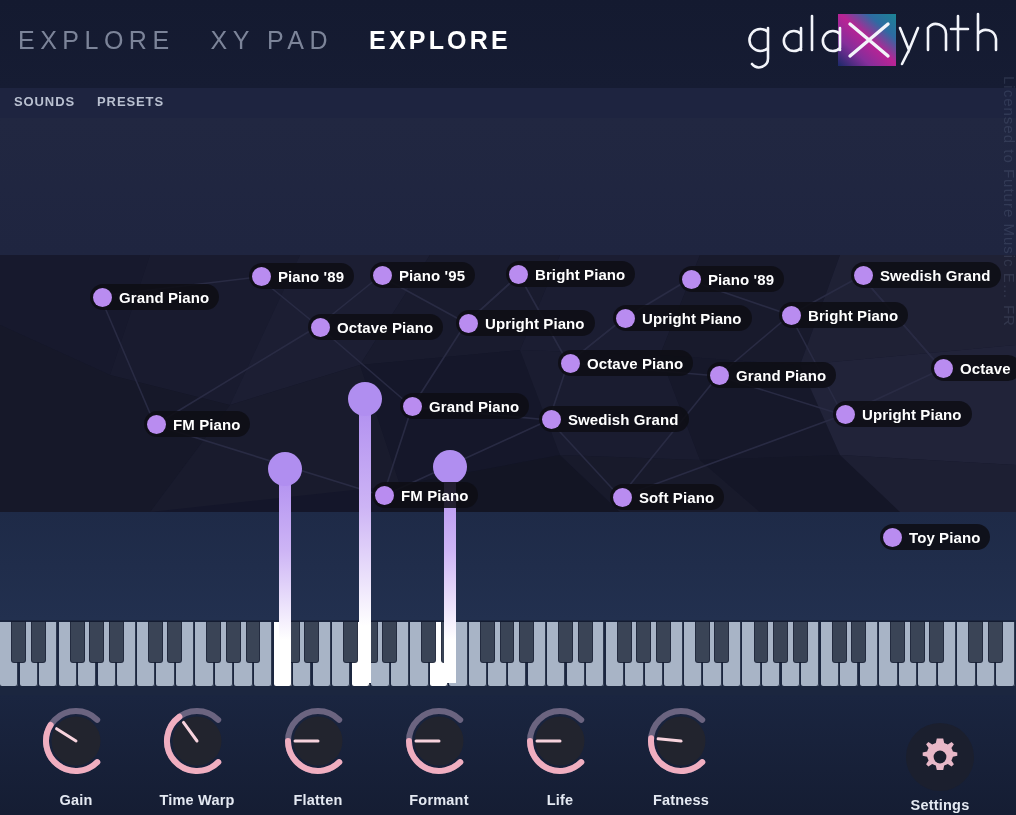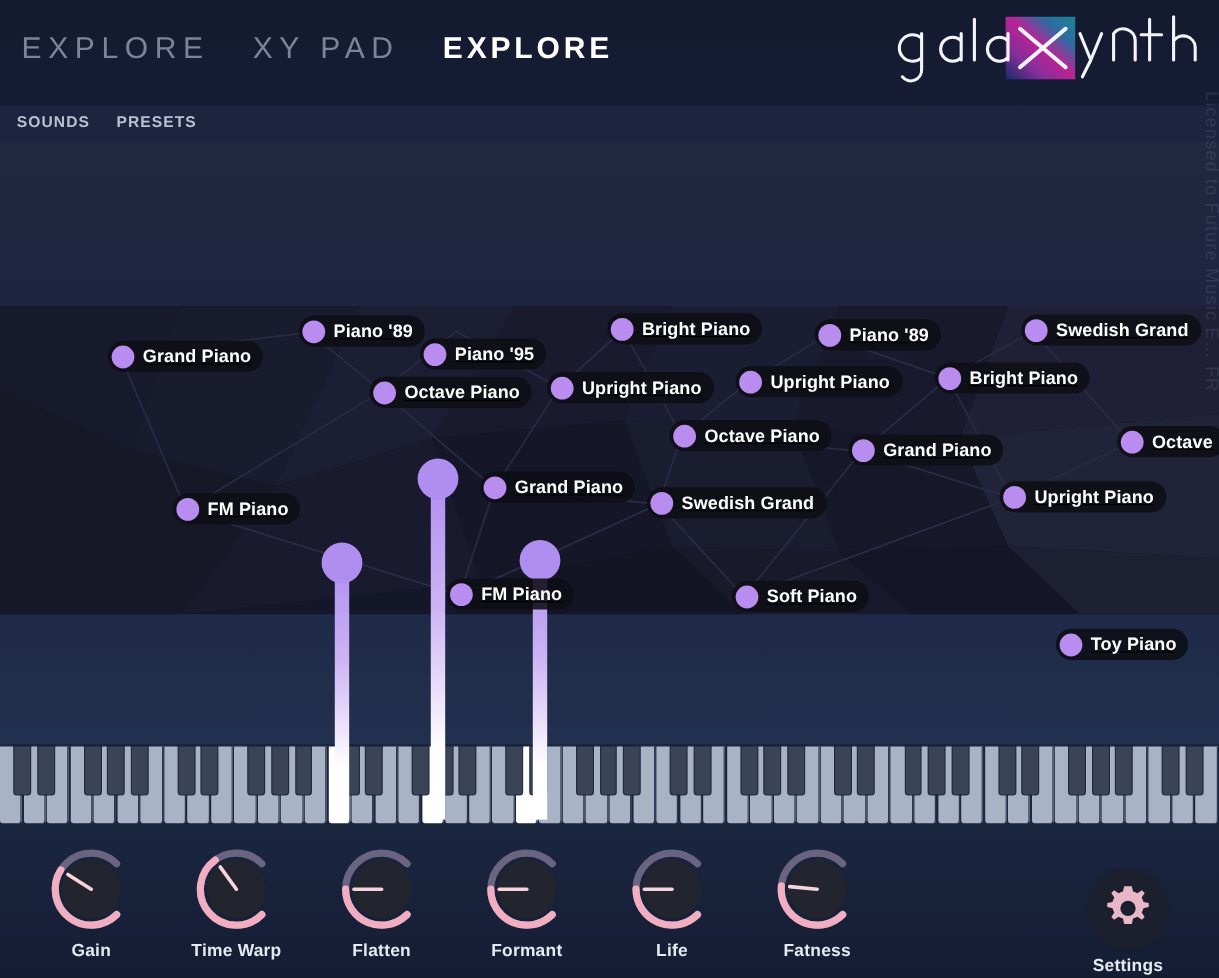--- a/index.html
+++ b/index.html
@@ -93,21 +93,21 @@
 
   
   .bottom{
     position:absolute;left:0;top:695px;width:1016px;height:120px;
     background:linear-gradient(180deg,#1a2540 0%,#151d33 100%);
     z-index:8;
   }
   .knob-row{position:absolute;left:0;top:0;width:1016px;height:120px;}
   .knob-cell{
     position:absolute;top:8px;width:120px;height:105px;
-    display:flex;flex-direction:column;align-items:center;
+    display:flex;flex-direction:column;align-items:center;justify-content:space-between;
   }
   .knob{position:relative;width:76px;height:76px;cursor:pointer;}
   .knob svg{display:block;}
   .knob-label{
     margin-top:6px;font-size:14.5px;font-weight:700;color:#e4e9f2;letter-spacing:0.2px;
     white-space:nowrap;
   }
   .settings-cell{
     position:absolute;top:24px;right:16px;width:120px;height:105px;
     display:flex;flex-direction:column;align-items:center;
@@ -116,21 +116,21 @@
     width:68px;height:68px;border-radius:50%;
     background:#1b1f2e;
     display:flex;align-items:center;justify-content:center;
     cursor:pointer;margin-top:4px;
   }
 
   
   .node{position:absolute;display:flex;align-items:center;
     background:rgba(14,14,20,0.88);border-radius:14px;
     padding:2px 10px 2px 3px;height:26px;box-sizing:border-box;
-    cursor:pointer;white-space:nowrap;text-decoration:underline;}
+    cursor:pointer;white-space:nowrap;}
   .node .dot{
     width:19px;height:19px;border-radius:50%;background:#b98cf0;
     flex:none;margin-right:7px;
   }
   .node .nlabel{
     font-size:15px;font-weight:700;color:#ffffff;letter-spacing:0.1px;
   }
 
   
   .pin{position:absolute;z-index:9;pointer-events:none;}
@@ -266,21 +266,21 @@
 
   <div id="nodes-layer" style="position:absolute;left:0;top:0;width:1016px;height:815px;z-index:10;pointer-events:none;">
       <div class="node" style="left: 90px; top: 284px; pointer-events: auto;">
         <span class="dot"></span>
         <span class="nlabel">Grand Piano</span>
       </div>
       <div class="node" style="left: 249px; top: 263px; pointer-events: auto;">
         <span class="dot"></span>
         <span class="nlabel">Piano '89</span>
       </div>
-      <div class="node" style="left: 350px; top: 262px; pointer-events: auto; margin-top: 20px;">
+      <div class="node" style="left: 370px; top: 262px; pointer-events: auto;">
         <span class="dot"></span>
         <span class="nlabel">Piano '95</span>
       </div>
       <div class="node" style="left: 506px; top: 261px; pointer-events: auto;">
         <span class="dot"></span>
         <span class="nlabel">Bright Piano</span>
       </div>
       <div class="node" style="left: 679px; top: 266px; pointer-events: auto;">
         <span class="dot"></span>
         <span class="nlabel">Piano '89</span>

